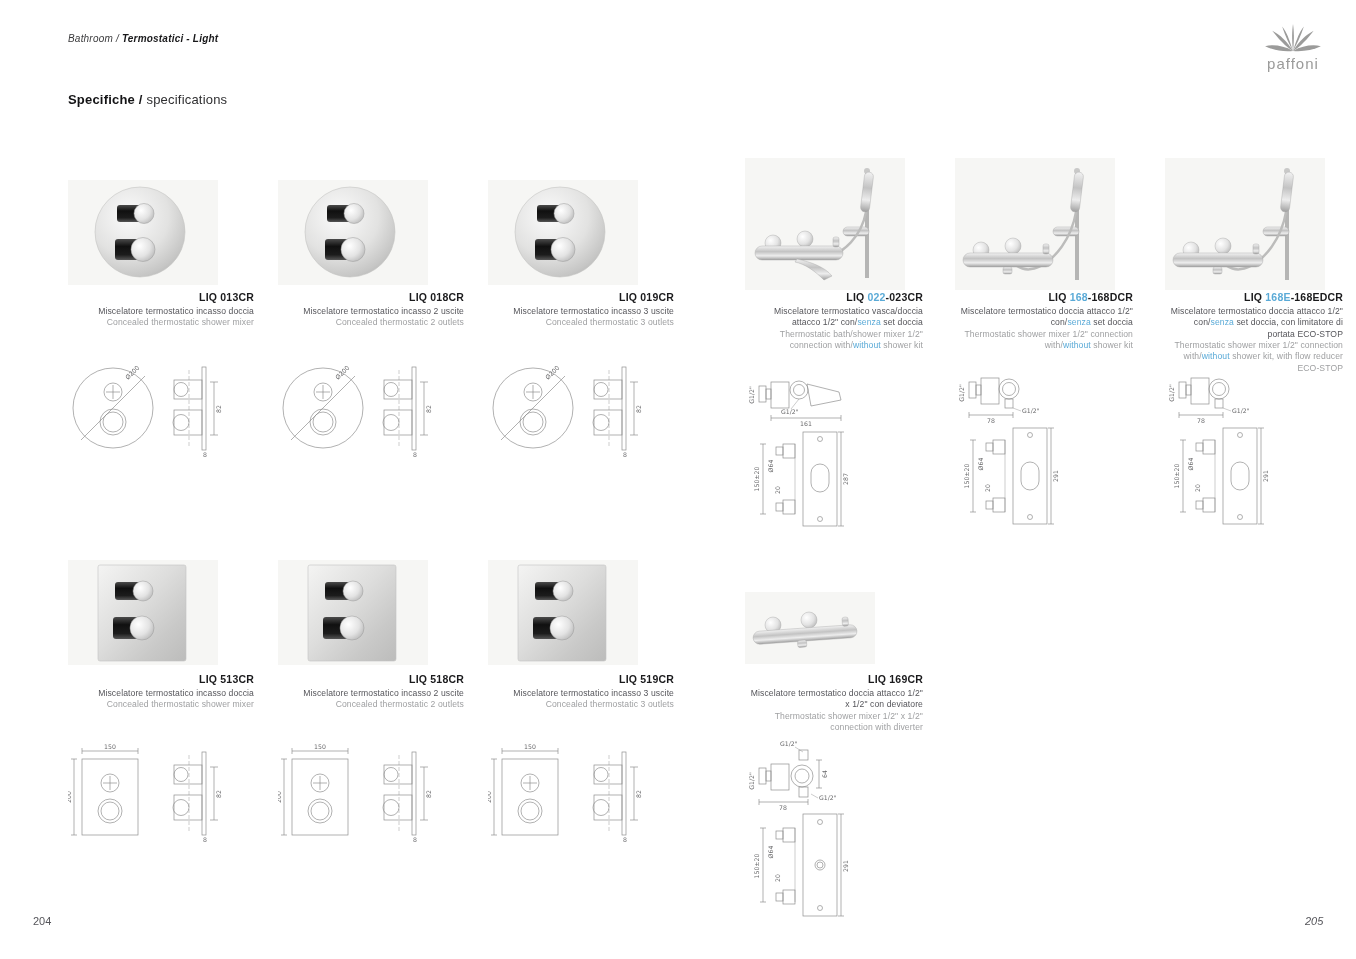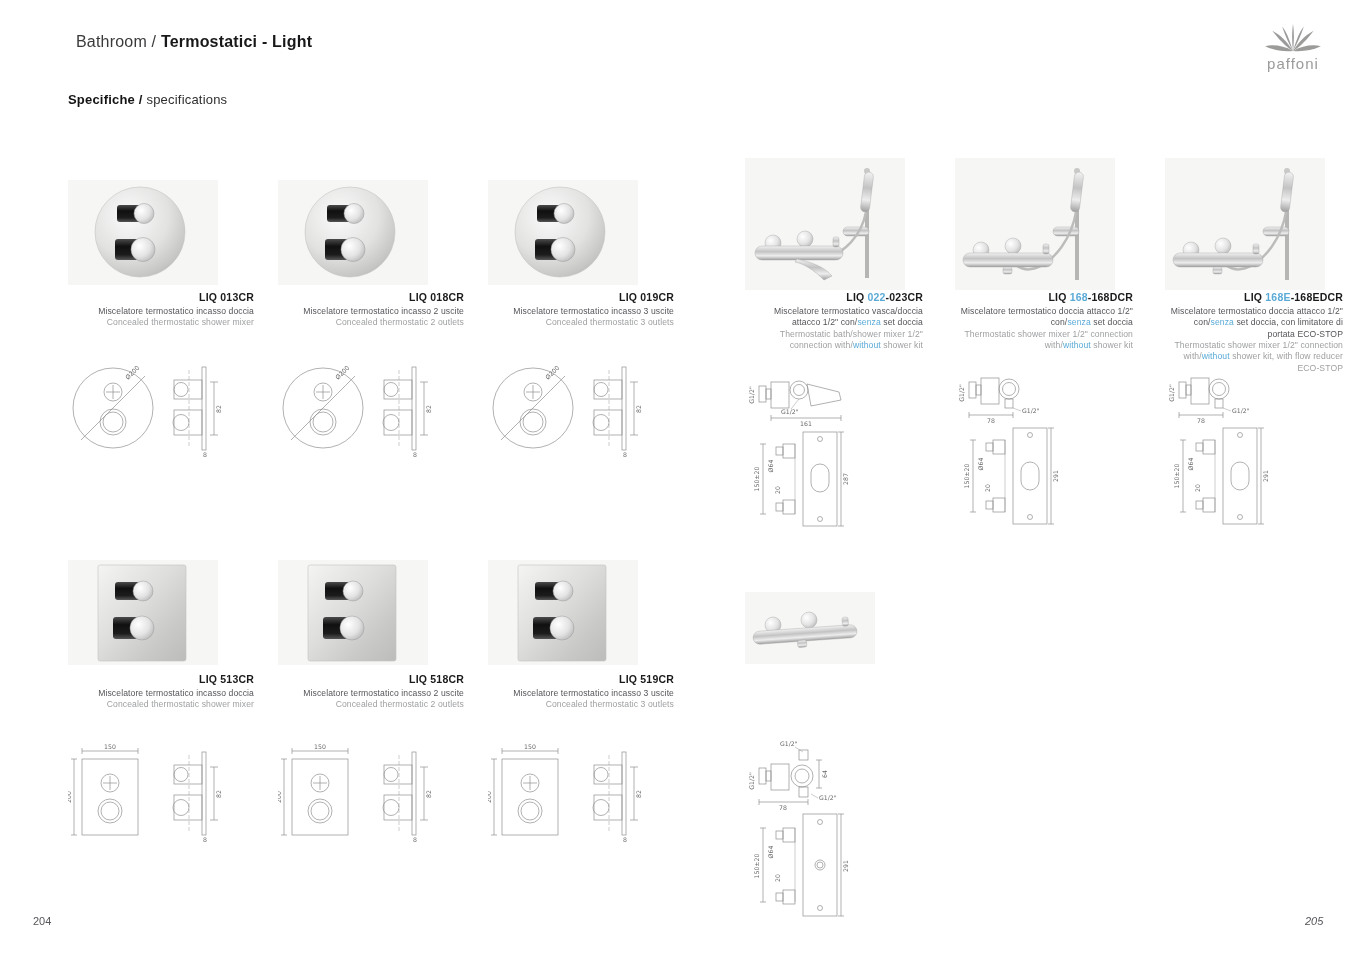--- a/index.html
+++ b/index.html
@@ -1,20 +1,20 @@
 <!DOCTYPE html>
 <html style="--accent: #5aaad7;"><head>
 <meta charset="utf-8">
 <style>
   * { margin:0; padding:0; box-sizing:border-box; }
   html,body { background:#ffffff; }
   body { font-family:"Liberation Sans", sans-serif; color:#1d1d1f; }
   .page { position:relative; width:1356px; height:959px; background:#ffffff; overflow:hidden; }
 
-  .breadcrumb { position:absolute; left:76px; top:33px; font-size:16px; color:#3a3a3c; letter-spacing:.2px; }
+  .breadcrumb { position:absolute; left:68px; top:33px; font-size:10px; color:#3a3a3c; letter-spacing:.2px;font-style:italic; }
   .breadcrumb .bold { font-weight:bold; color:#18181a; }
 
   .heading { position:absolute; left:68px; top:92px; font-size:13px; font-weight:normal; color:#2e2e30; letter-spacing:.2px; }
   .heading .bold { font-weight:bold; color:#141416; }
 
   .logo { position:absolute; left:1256px; top:24px; width:74px; text-align:center; color:#9b9b9a; }
   .logo-text { font-size:15px; font-weight:normal; letter-spacing:1px; margin-top:-2px; }
 
   .cell { position:absolute; width:200px; height:400px; }
   .photo { position:absolute; background:#f6f6f4; }
@@ -575,20 +575,25 @@
       <svg viewBox="0 0 130 72" width="130" height="72">
         <circle cx="28" cy="33" r="8" fill="url(#gradCap)" stroke="#a5a5a5" stroke-width="0.4"></circle>
         <circle cx="64" cy="28" r="8" fill="url(#gradCap)" stroke="#a5a5a5" stroke-width="0.4"></circle>
         <g transform="rotate(-4 60 42)">
           <rect x="8" y="36" width="104" height="13" rx="6.5" fill="url(#gradChrome)" stroke="#a5a5a5" stroke-width="0.4"></rect>
           <rect x="98" y="28" width="6" height="9" rx="2" fill="url(#gradChrome)" stroke="#a5a5a5" stroke-width="0.4"></rect>
           <rect x="52" y="48" width="9" height="7" rx="2" fill="url(#gradChrome)" stroke="#a5a5a5" stroke-width="0.4"></rect>
         </g>
       </svg>
     </div>
+    <div class="pinfo" style="top:138px;width:178px">
+      <div class="code"><span>LIQ 169CR</span></div>
+      <div class="desc desc-it"><span>Miscelatore termostatico doccia attacco 1/2" x 1/2" con deviatore</span></div>
+      <div class="desc desc-en"><span>Thermostatic shower mixer 1/2" x 1/2" connection with diverter</span></div>
+    </div>
     <div class="drawing" style="left:2px;top:203px">
       <svg viewBox="0 0 110 180" width="110" height="180">
         <text class="dt" x="33" y="8">G1/2"</text>
         <g class="dl">
           <line class="thin" x1="48" y1="9" x2="56" y2="14"></line>
           <rect x="52" y="12" width="9" height="10"></rect>
           <rect x="12" y="30" width="7" height="16"></rect>
             <rect x="19" y="33" width="5" height="10"></rect>
           <rect x="24" y="26" width="18" height="26"></rect>
           <circle cx="55" cy="38" r="11"></circle>

